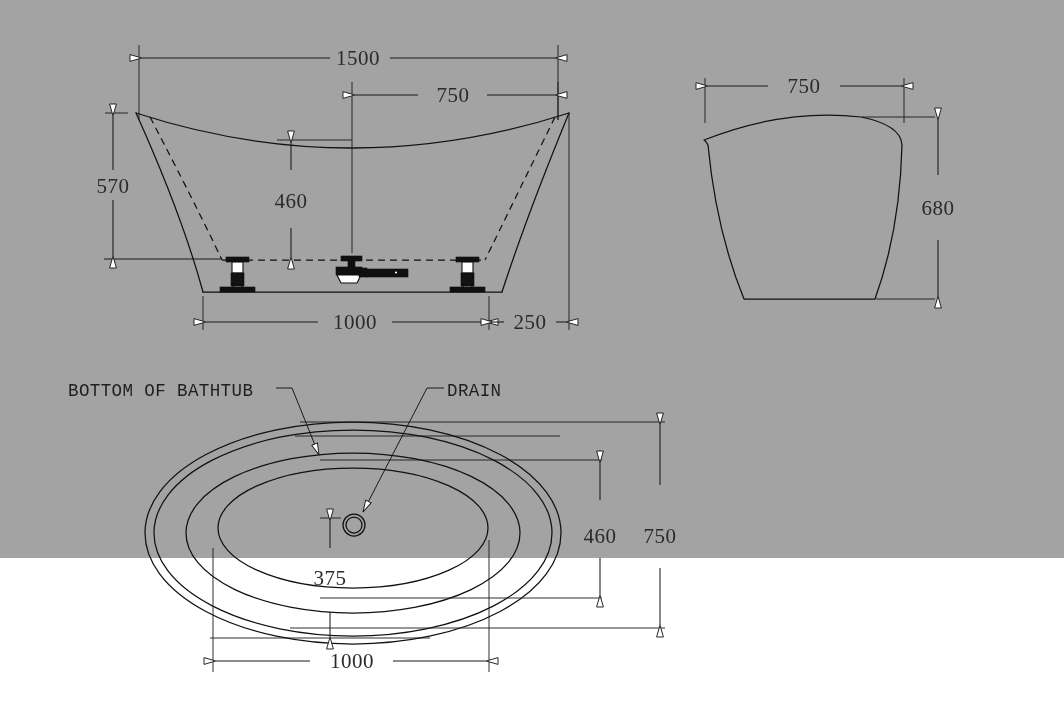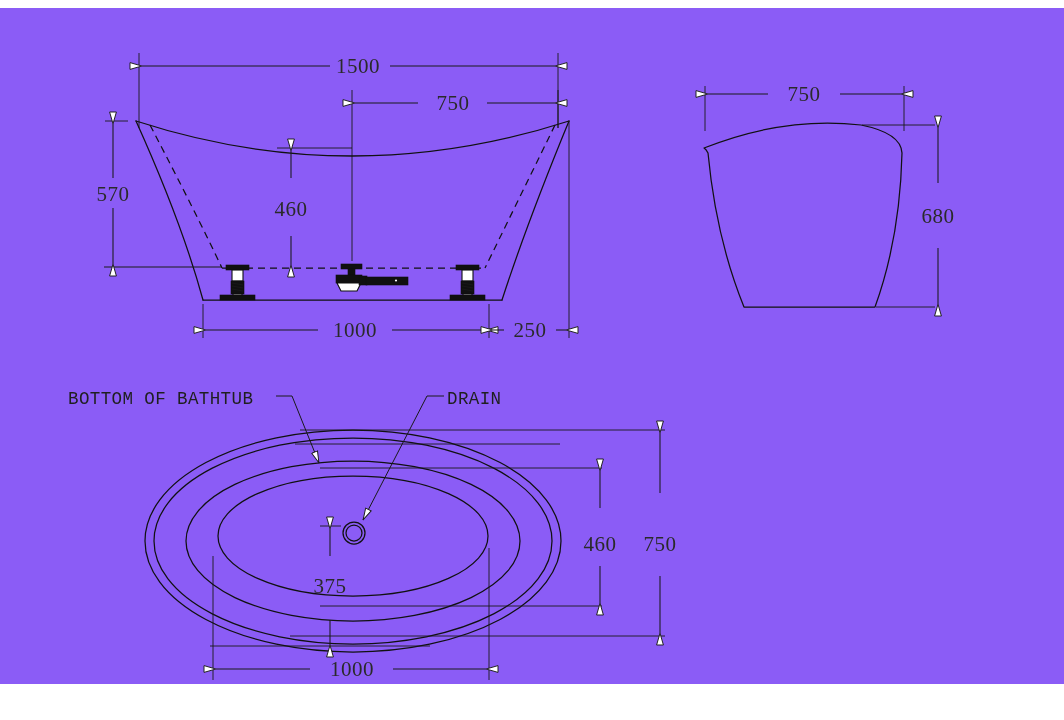--- a/index.html
+++ b/index.html
@@ -10,23 +10,22 @@
   }
   body {
     width: 1064px;
     height: 720px;
     font-family: "Liberation Serif", "DejaVu Serif", serif;
     overflow: hidden;
   }
   #drawing-root {
     position: relative;
     width: 1064px;
-    height: 676px;
-    background: #8b5cf6;
-    margin-top: 8px;
+    height: 558px;
+    background: #a3a3a3;
   }
   svg#cad {
     position: absolute;
     left: 0;
     top: 0;
     width: 1064px;
     height: 720px;
     display: block;
   }
   .ln      { stroke: #1a1a1a; stroke-width: 1.05; fill: none; stroke-linecap: butt; }

